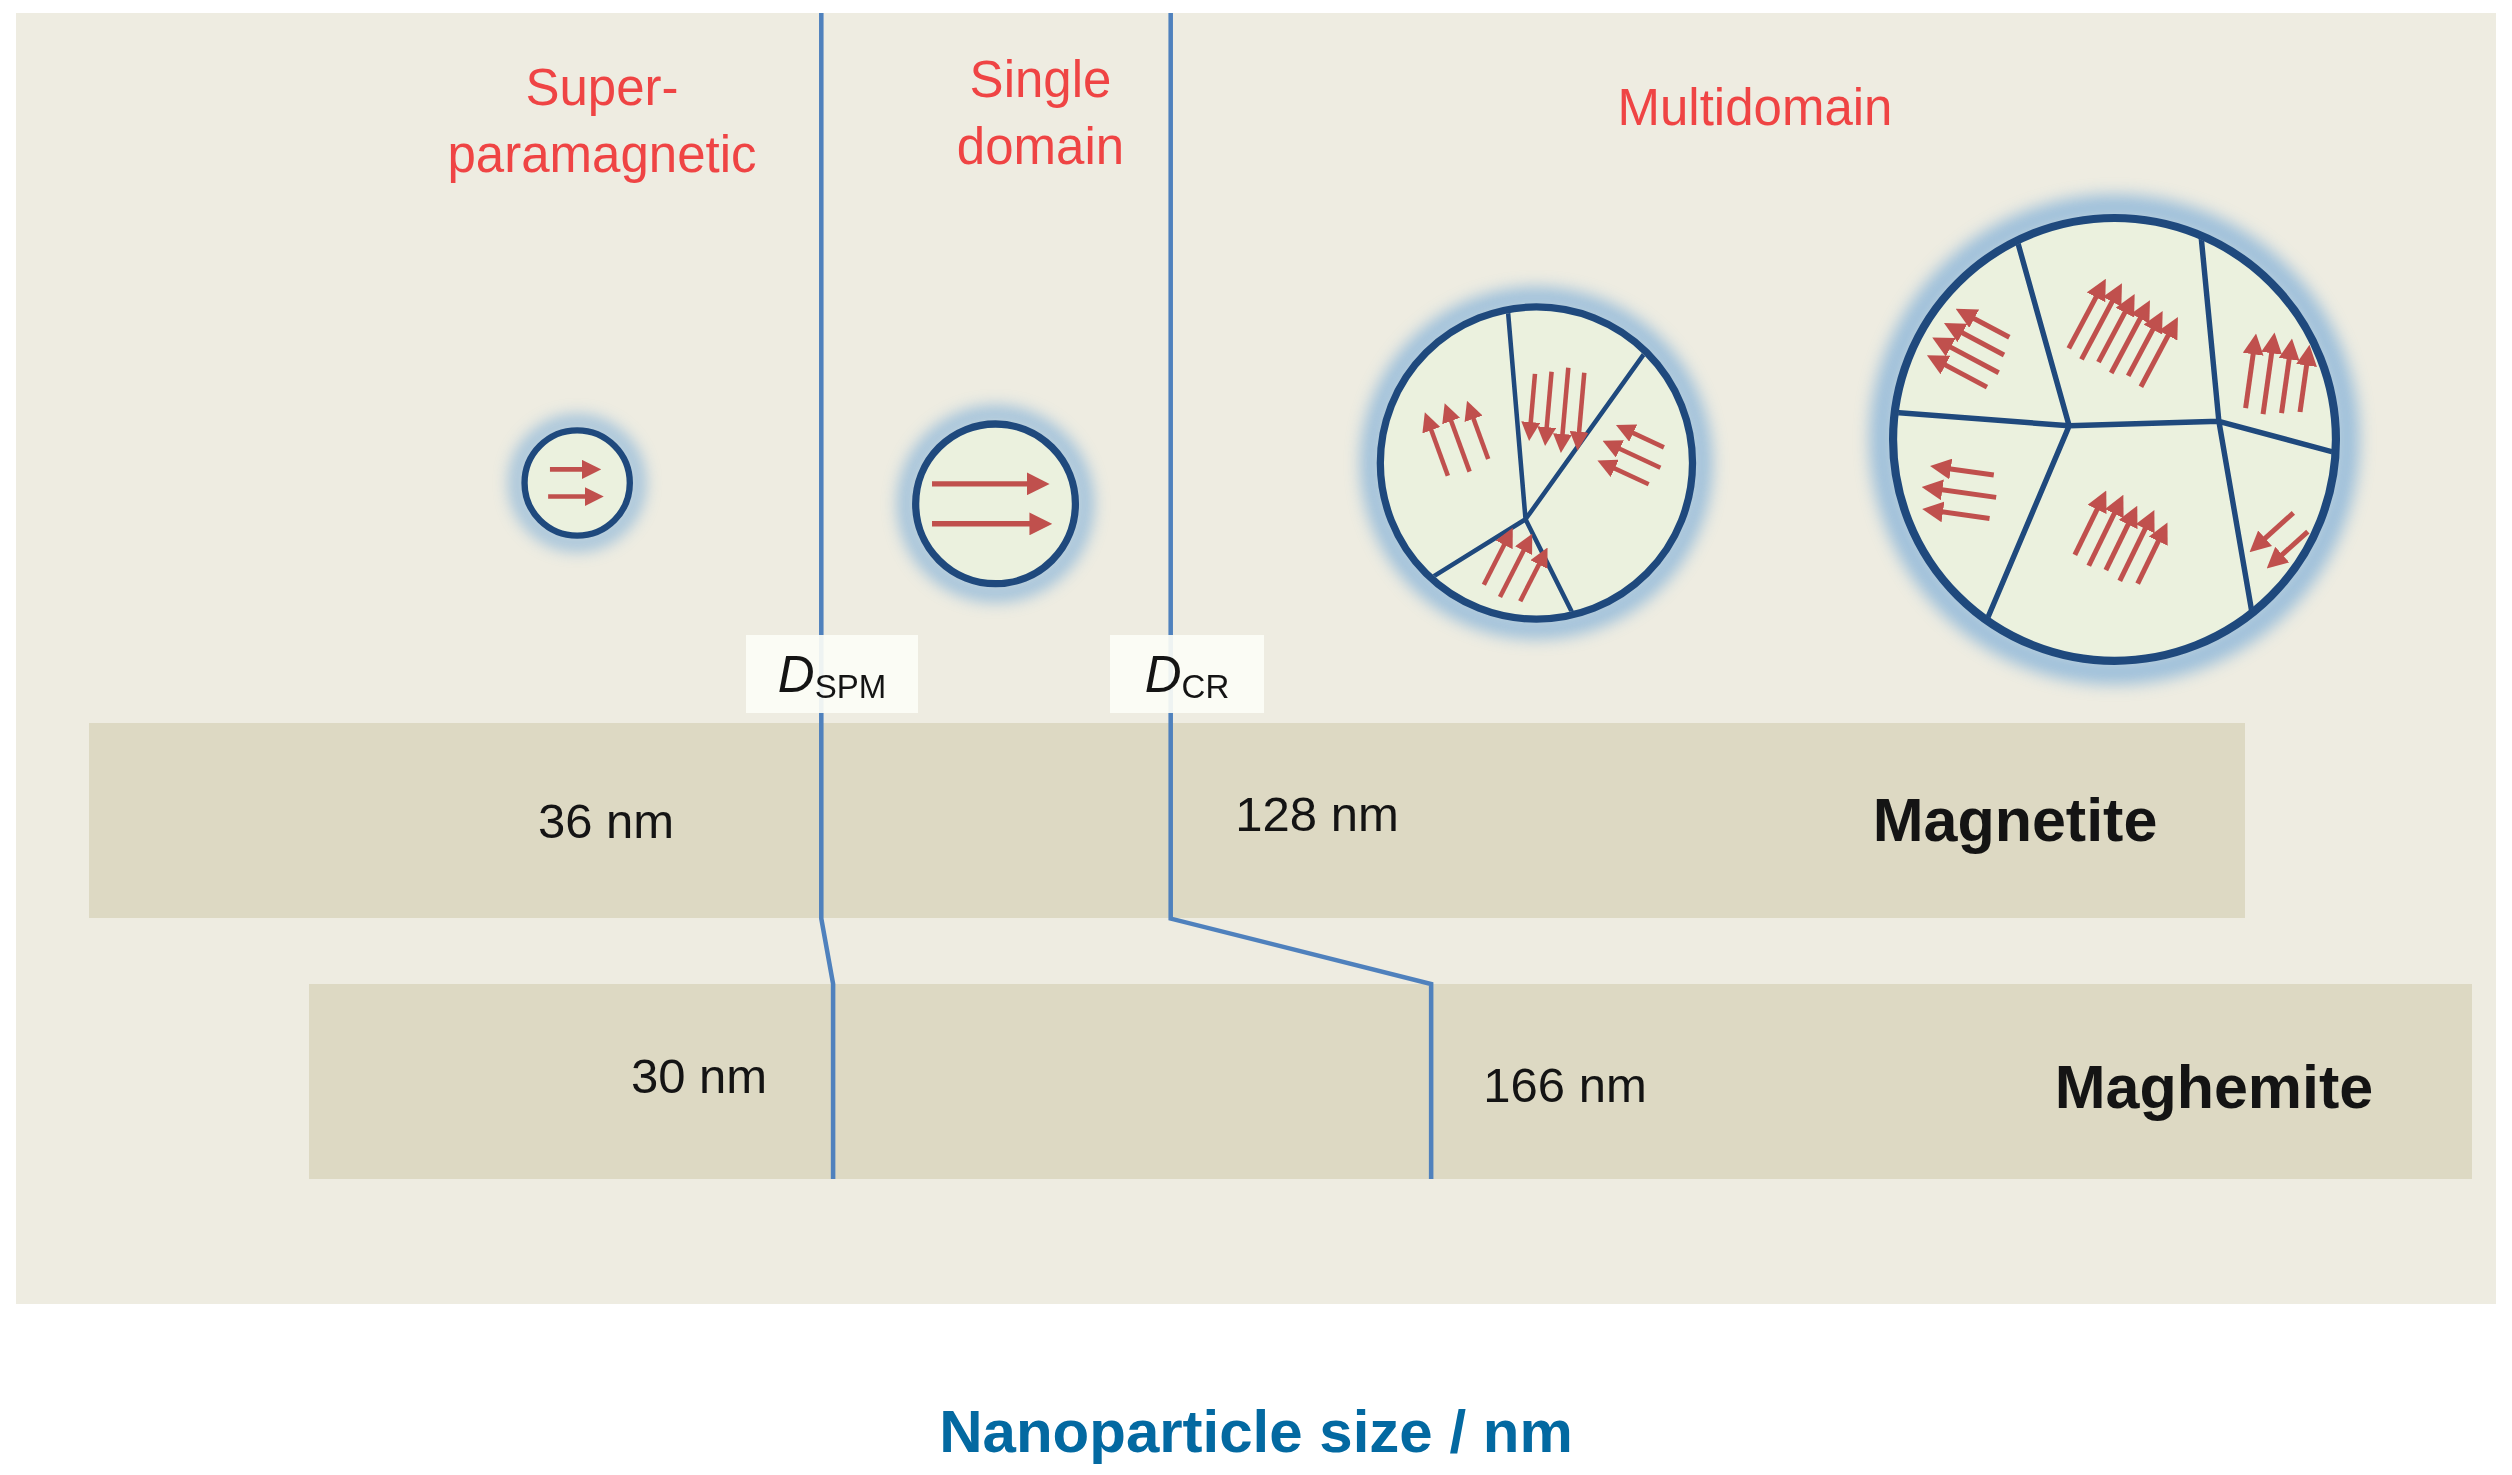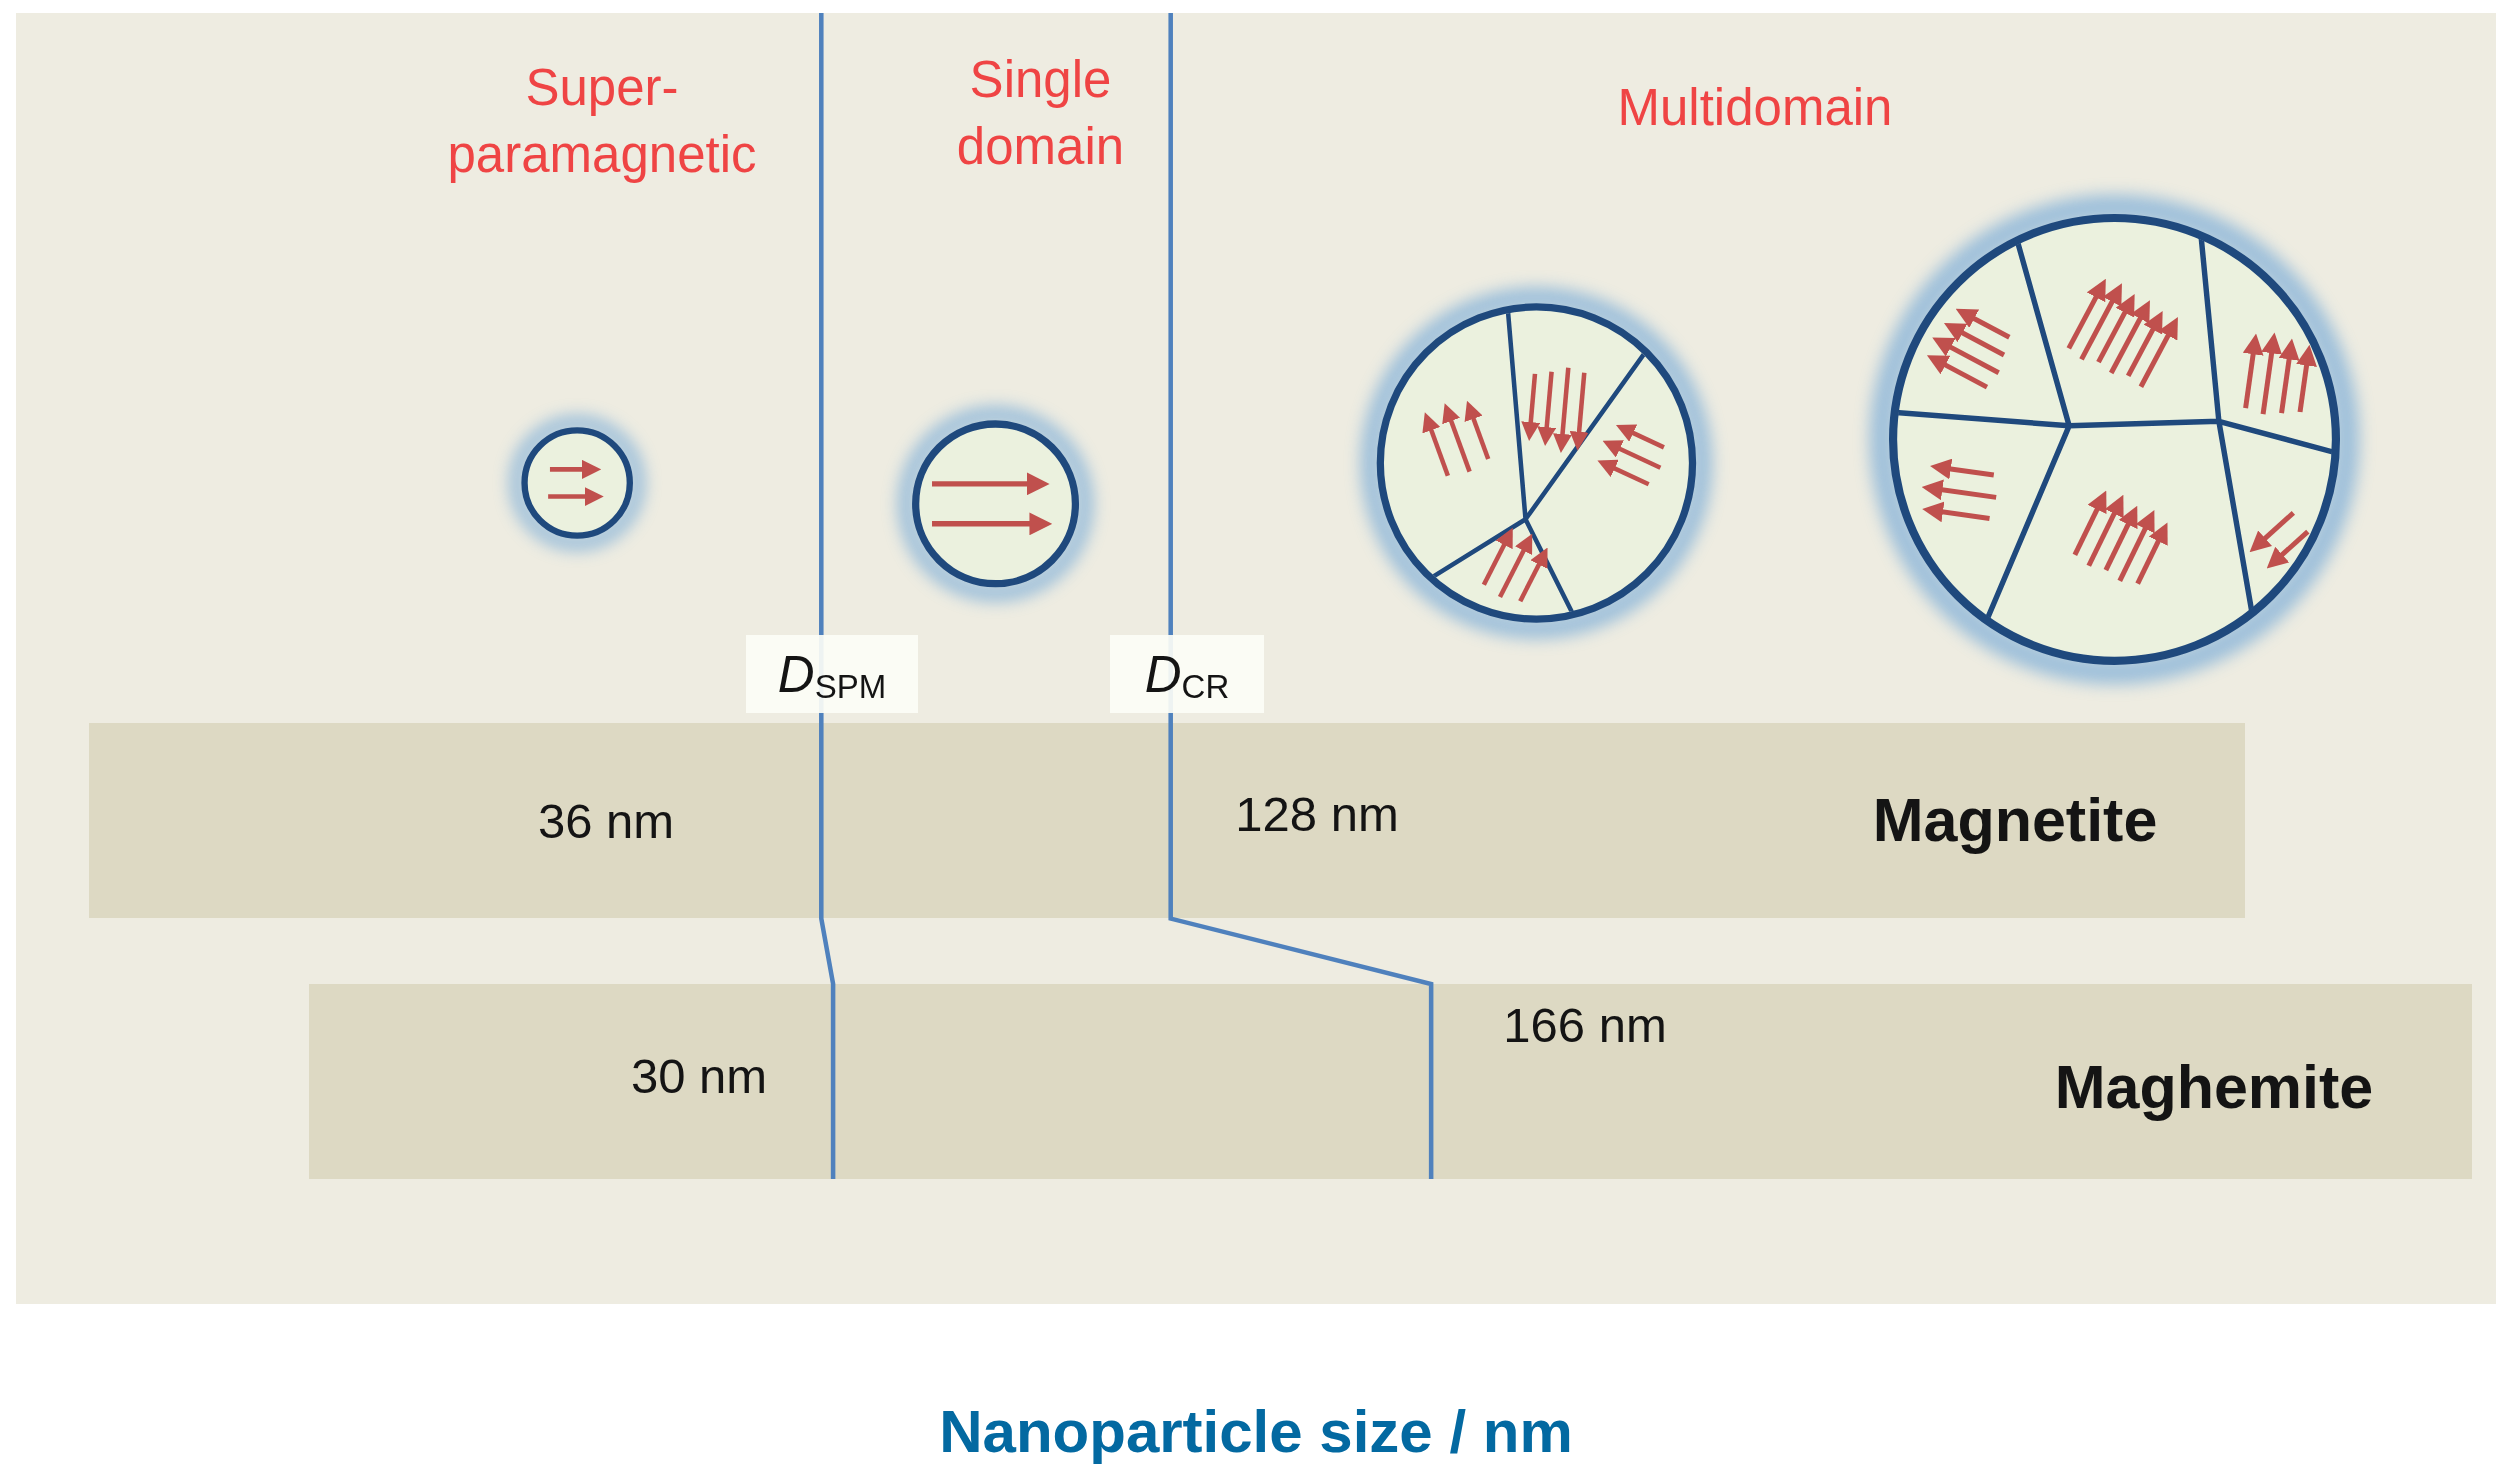--- a/index.html
+++ b/index.html
@@ -178,19 +178,19 @@
   <div class="lbl dlabel" style="left:1110px; top:635px; width:154px; height:78px;">
     <span class="dsym">D</span>
       <span class="dsub">CR</span>
   </div>
 
   <div class="lbl value" style="left:470px; top:791px; width:272px;">36 nm</div>
   <div class="lbl value" style="left:1181px; top:784px; width:272px;">128 nm</div>
   <div class="lbl mat-name" style="left:1788px; top:779px; width:454px;">Magnetite</div>
 
   <div class="lbl value" style="left:563px; top:1046px; width:272px;">30 nm</div>
-  <div class="lbl value" style="left:1429px; top:995px; width:272px;margin-left:20px;">166 nm</div>
+  <div class="lbl value" style="left:1429px; top:1055px; width:272px;">166 nm</div>
   <div class="lbl mat-name" style="left:1969px; top:1046px; width:490px;">Maghemite</div>
 
   <div class="lbl axis-title" style="left:802px; top:1396px; width:908px;">Nanoparticle size / nm</div>
 
 </div>
 
 
 </body></html>

